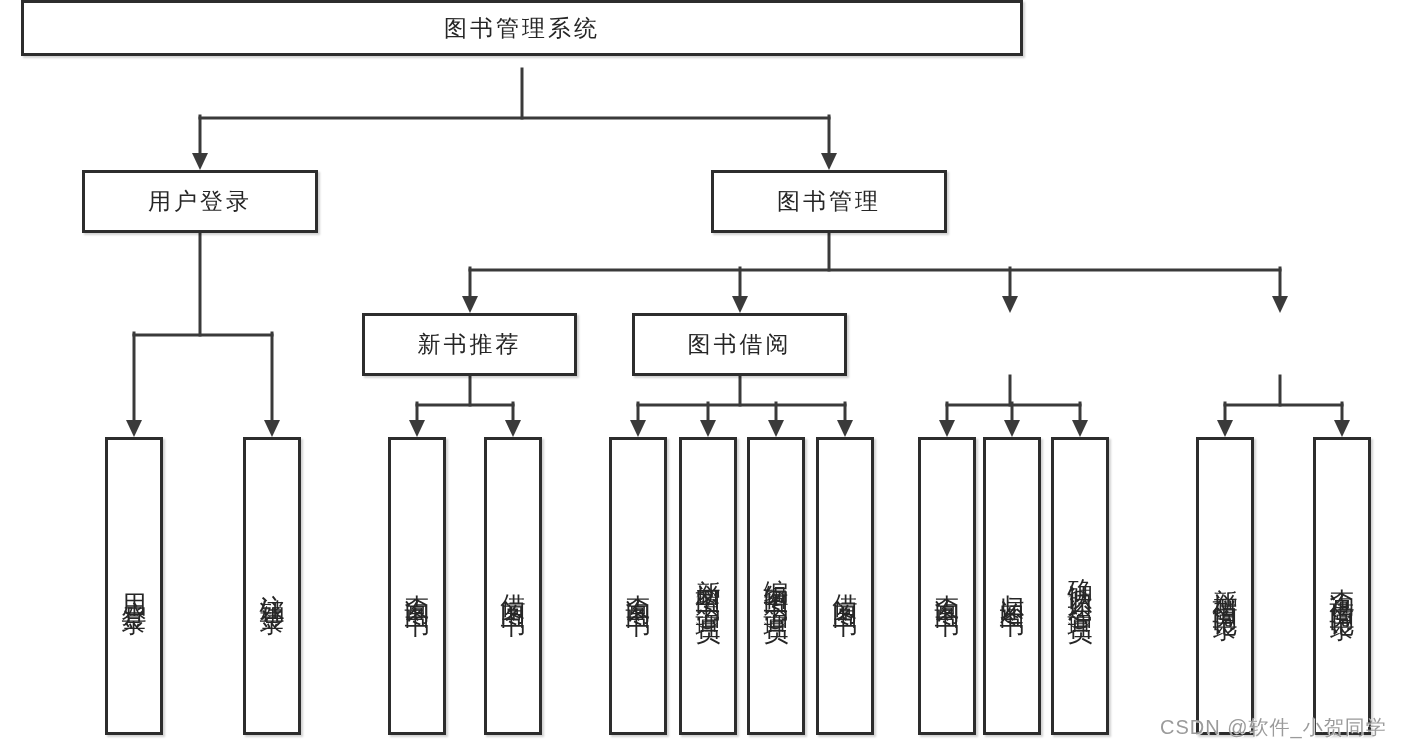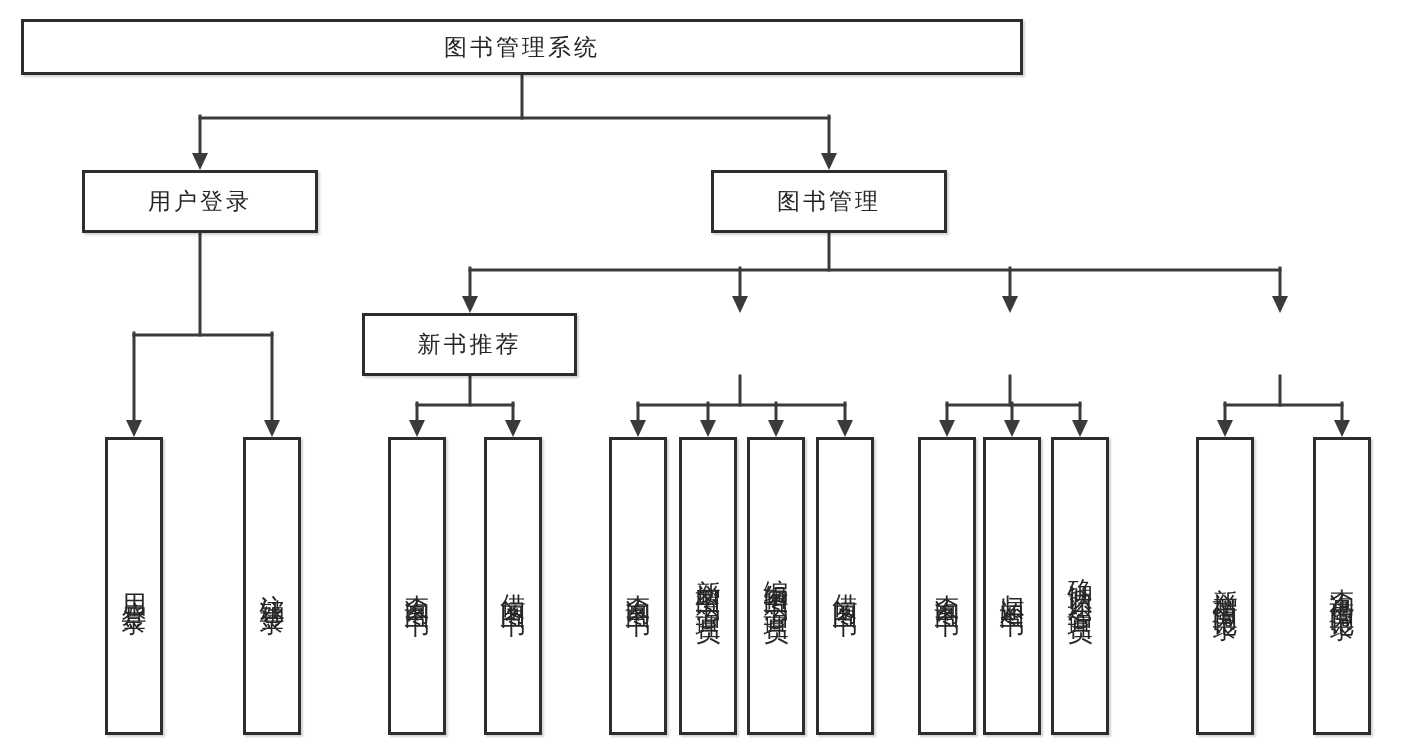--- a/index.html
+++ b/index.html
@@ -145,26 +145,27 @@
     <g>
       <line x1="1280" y1="376" x2="1280" y2="405"></line>
       <line x1="1225" y1="405" x2="1342" y2="405"></line>
       <line x1="1225" y1="403" x2="1225" y2="423"></line>
       <polygon points="1217,420 1233,420 1225,437"></polygon>
       <line x1="1342" y1="403" x2="1342" y2="423"></line>
       <polygon points="1334,420 1350,420 1342,437"></polygon>
     </g>
   </svg>
 
-  <div class="node h" style="left:21px;top:19px;width:1002px;height:56px">图书管理系统</div>
+  <div class="node h" style="left:21px;top:0;width:1002px;height:56px">图书管理系统</div>
 
   <div class="node h" style="left:82px;top:170px;width:236px;height:63px">用户登录</div>
   <div class="node h" style="left:711px;top:170px;width:236px;height:63px">图书管理</div>
 
   <div class="node h" style="left:362px;top:313px;width:215px;height:63px">新书推荐</div>
+  <div class="node h" style="left:632px;top:313px;width:215px;height:63px">图书借阅</div>
 
   <div class="node leaf" style="left:105px">
     <span class="vtext">用户登录</span>
   </div>
   <div class="node leaf" style="left:243px">
     <span class="vtext">注销登录</span>
   </div>
 
   <div class="node leaf" style="left:388px">
     <span class="vtext">查询图书</span>
@@ -196,14 +197,15 @@
     <span class="vtext">确认归还（管理员）</span>
   </div>
 
   <div class="node leaf" style="left:1196px">
     <span class="vtext">新增借阅记录</span>
   </div>
   <div class="node leaf" style="left:1313px">
     <span class="vtext">查询借阅记录</span>
   </div>
 
+  <div class="watermark">CSDN @软件_小贺同学</div>
 
 </div>
 
 </body></html>

